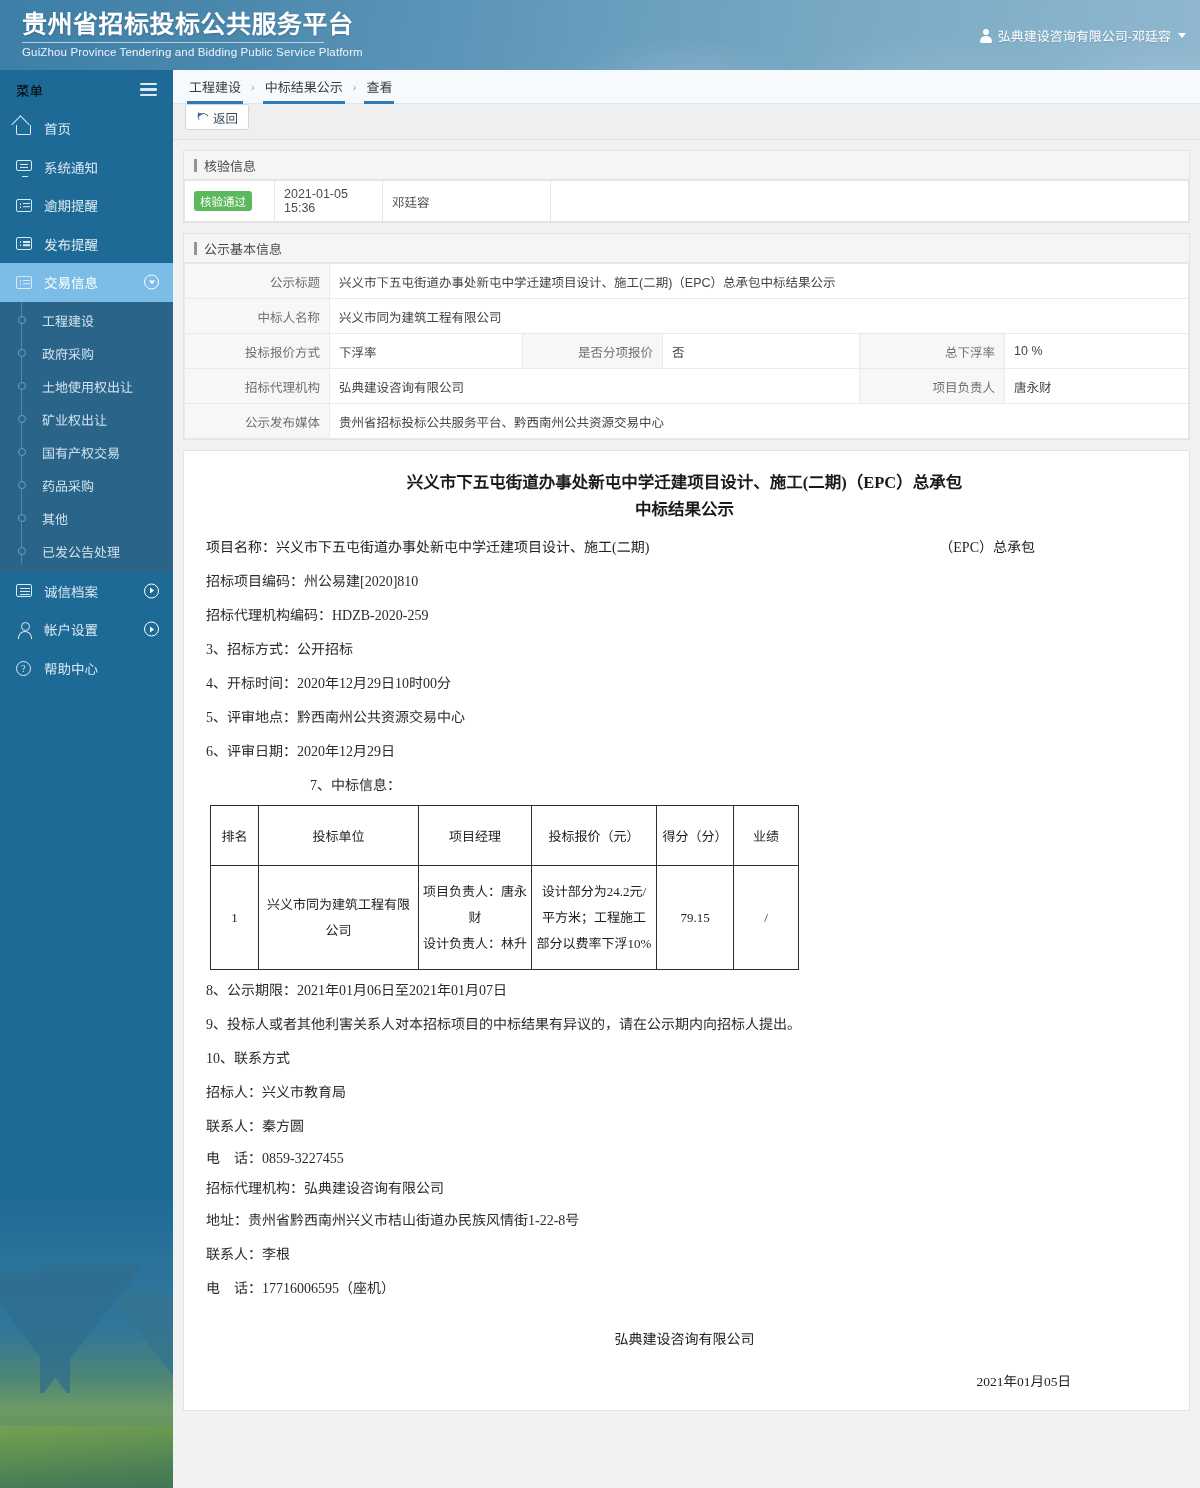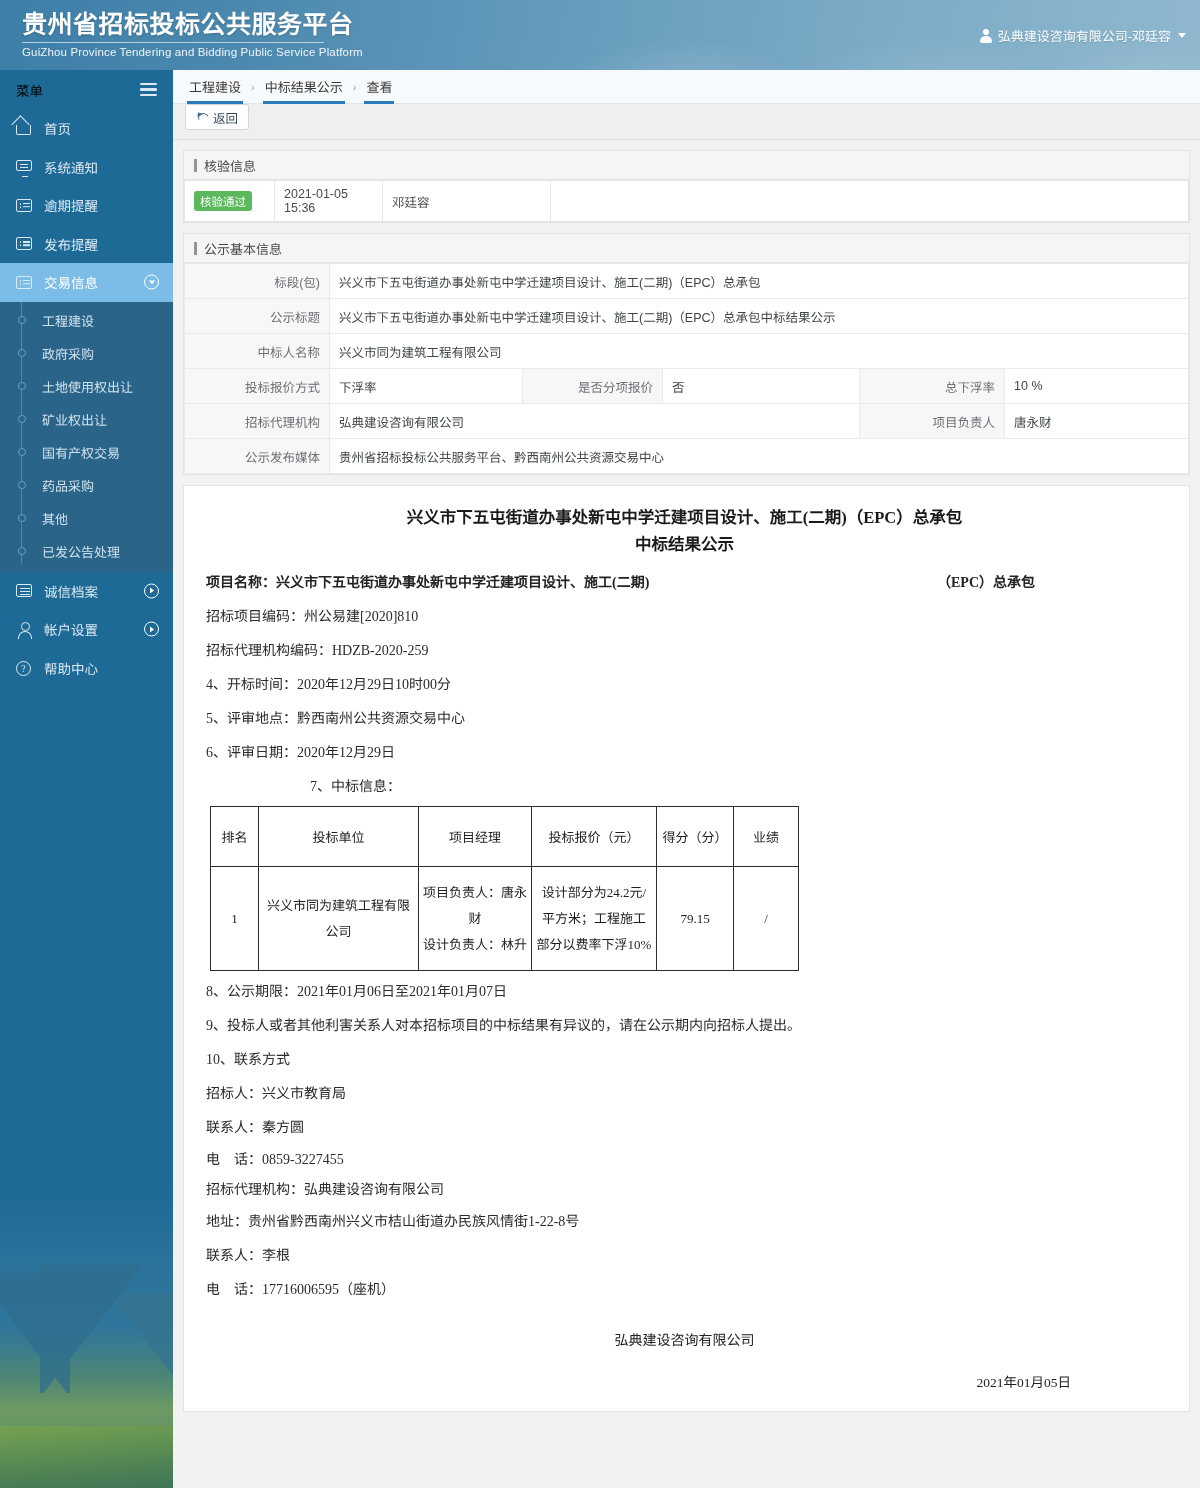--- a/index.html
+++ b/index.html
@@ -160,21 +160,21 @@
   table.it { width:100%; border-collapse: collapse; table-layout: fixed; }
   table.it td { border:1px solid #eaeaea; font-size:12.5px; height: 35px; vertical-align: middle;}
   table.it td.lbl { background:#f7f7f7; color:#6b7075; text-align:right; padding-right:9px; }
   table.it td.val { background:#fff; color:#3f4549; padding-left:9px; }
 
   
   .notice { padding: 18px 26px 20px 22px; font-family:"Liberation Serif","DejaVu Serif", serif; color:#222; }
   .n-title { text-align:center; font-size:16.5px; font-weight:bold; line-height:27px; color:#1a1a1a;}
   .n-line { font-size:14px; line-height:34px; color:#2b2b2b; }
   .n-line.sp { margin-top:4px; }
-  .n-row { display:flex; justify-content:space-between; font-size:14px; line-height:34px; padding-right:128px;font-weight:bold;}
+  .n-row { display:flex; justify-content:space-between; font-size:14px; line-height:34px; padding-right:128px;}
   .n-indent { padding-left: 104px; }
 
   table.bid { border-collapse: collapse; table-layout: fixed; width: 588px; margin: 2px 0 0 4px; }
   table.bid th, table.bid td { border:1px solid #2d2d2d; font-weight:normal; font-size:13px; color:#1f1f1f; text-align:center; padding: 5px 4px; }
   table.bid th { height: 60px; margin-left: 32px; }
   table.bid td { height: 104px; line-height: 26px; }
   .sign-wrap { margin-top: 22px; }
   .sign-1 { text-align:center; font-size:14px; padding-right: 0px;}
   .sign-2 { text-align:right; font-size:13.5px; padding-right: 92px; margin-top: 22px; }
 </style>
@@ -354,24 +354,20 @@
     <table class="it">
       <colgroup>
           <col style="width:145px">
           <col style="width:193px">
           <col style="width:140px">
           <col style="width:197px">
           <col style="width:145px">
           <col>
         </colgroup>
       <tbody>
-          <tr>
-        <td class="lbl">标段(包)</td>
-        <td class="val" colspan="5">兴义市下五屯街道办事处新屯中学迁建项目设计、施工(二期)（EPC）总承包</td>
-      </tr>
       <tr>
         <td class="lbl">公示标题</td>
         <td class="val" colspan="5">兴义市下五屯街道办事处新屯中学迁建项目设计、施工(二期)（EPC）总承包中标结果公示</td>
       </tr>
       <tr>
         <td class="lbl">中标人名称</td>
         <td class="val" colspan="5">兴义市同为建筑工程有限公司</td>
       </tr>
       <tr>
         <td class="lbl">投标报价方式</td>
@@ -401,20 +397,21 @@
       <div class="n-title">兴义市下五屯街道办事处新屯中学迁建项目设计、施工(二期)（EPC）总承包</div>
       <div class="n-title" style="margin-bottom:8px;">中标结果公示</div>
 
       <div class="n-row">
         <span>项目名称：兴义市下五屯街道办事处新屯中学迁建项目设计、施工(二期)</span>
         <span>（EPC）总承包</span>
       </div>
 
       <div class="n-line">招标项目编码：州公易建[2020]810</div>
       <div class="n-line">招标代理机构编码：HDZB-2020-259</div>
+      <div class="n-line">3、招标方式：公开招标</div>
       <div class="n-line">4、开标时间：2020年12月29日10时00分</div>
       <div class="n-line">5、评审地点：黔西南州公共资源交易中心</div>
       <div class="n-line">6、评审日期：2020年12月29日</div>
       <div class="n-line n-indent">7、中标信息：</div>
 
       <table class="bid">
         <colgroup>
             <col style="width:48px">
             <col style="width:160px">
             <col style="width:113px">

